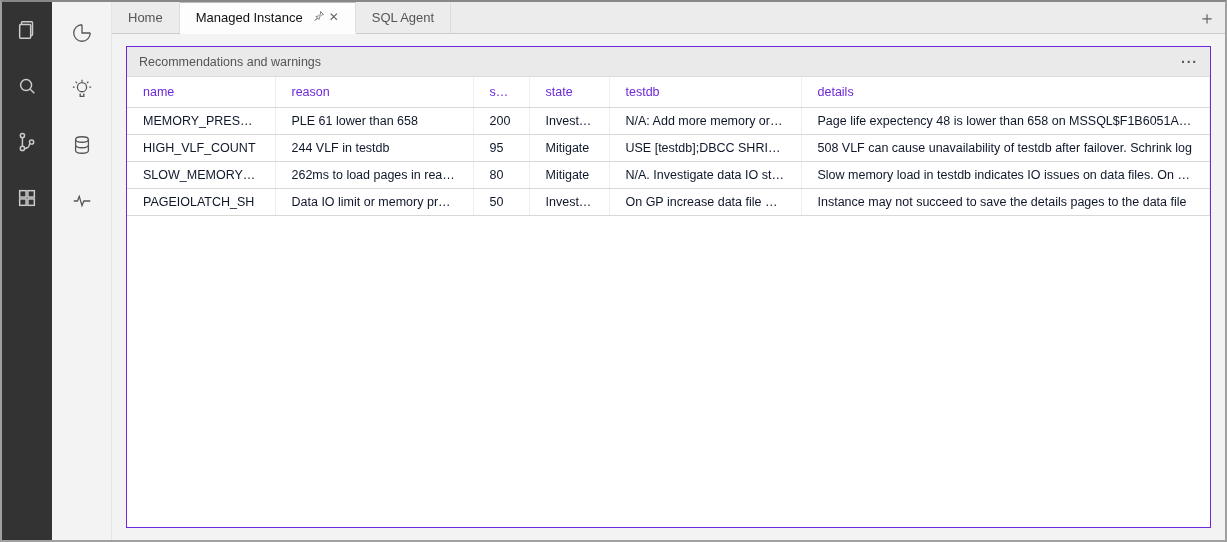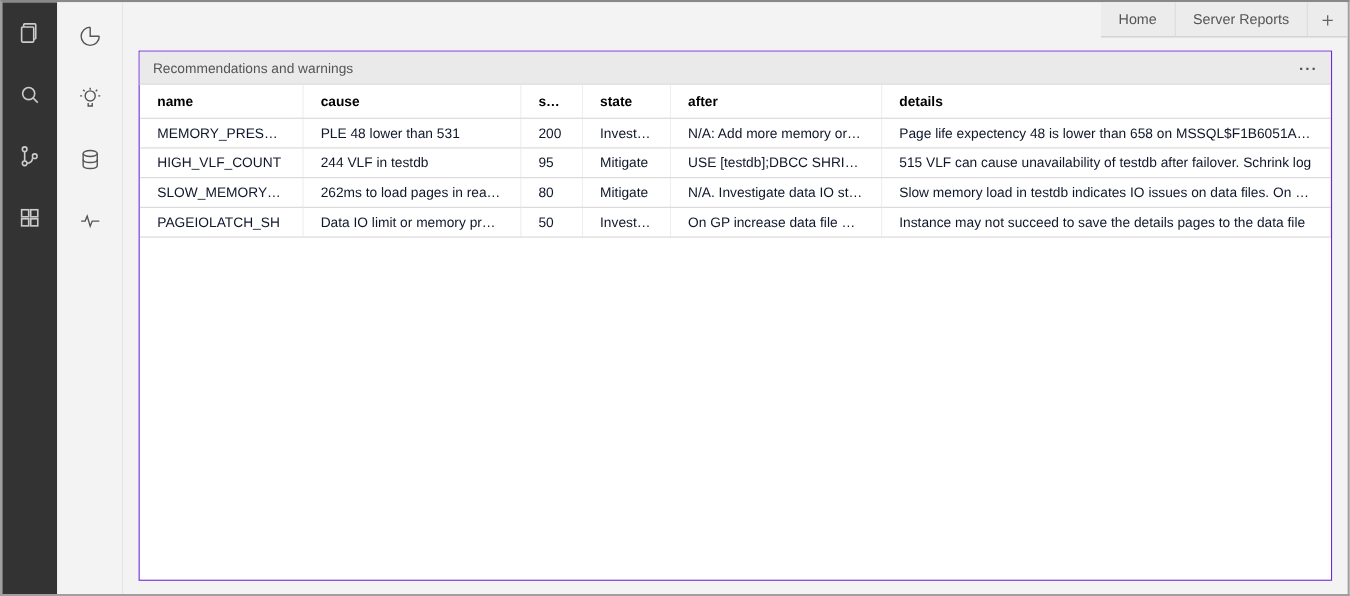--- a/index.html
+++ b/index.html
@@ -60,21 +60,20 @@
     color: #555;
     cursor: pointer;
   }
   .secondary-bar svg { width: 22px; height: 22px; }
   .main-col {
     flex: 1 1 auto;
     display: flex;
     flex-direction: column;
     min-width: 0;
     background: #f3f3f3;
-    align-items: flex-end;
   }
   .tab-strip {
     height: 32px;
     flex: 0 0 32px;
     display: flex;
     align-items: stretch;
     background: #ececec;
     border-bottom: 1px solid #ccc;
   }
   .tab {
@@ -157,22 +156,22 @@
     text-align: left;
     padding: 6px 16px;
     font-size: 12.5px;
     white-space: nowrap;
     overflow: hidden;
     text-overflow: ellipsis;
     border-bottom: 1px solid #d8d8d8;
     border-right: 1px solid #eee;
   }
   th {
-    font-weight: 700;
-    color: #000000;
+    font-weight: 400;
+    color: #6d28d9;
     background: #fff;
     height: 30px;
   }
   td { color: #0f172a; height: 26px; }
   col.name   { width: 148px; }
   col.reason { width: 198px; }
   col.score  { width: 56px; }
   col.state  { width: 80px; }
   col.script { width: 192px; }
   col.details{ width: auto; }
@@ -241,22 +240,33 @@
         </svg>
     </div>
   </div>
 
   <div class="main-col">
 
     <div class="tab-strip">
       <div class="tab">
         <span>Home</span>
       </div>
+      <div class="tab active">
+        <span>Managed Instance</span>
+        <span class="tab-actions">
+          <span>
+            <svg width="12" height="12" viewBox="0 0 24 24" fill="none" stroke="currentColor" stroke-width="1.6">
+                <path d="M15 3l6 6-4 1-4 4-1 5-3-3-5 5 5-5-3-3 5-1 4-4z"></path>
+              </svg>
+          </span>
+          <span>✕</span>
+        </span>
+      </div>
       <div class="tab">
-        <span>Server Reports</span>
+        <span>SQL Agent</span>
       </div>
       <div class="tab-spacer"></div>
       <div class="tab-add">＋</div>
     </div>
 
     <div class="content">
       <div class="panel">
         <div class="panel-header">
           <span>Recommendations and warnings</span>
           <span class="more">···</span>
@@ -267,43 +277,43 @@
               <col class="name">
                 <col class="reason">
                 <col class="score">
                 <col class="state">
                 <col class="script">
                 <col class="details">
             </colgroup>
             <thead>
               <tr>
                 <th>name</th>
-                <th>cause</th>
+                <th>reason</th>
                 <th>score</th>
                 <th>state</th>
-                <th>after</th>
+                <th>testdb</th>
                 <th>details</th>
               </tr>
             </thead>
             <tbody>
               <tr>
                 <td>MEMORY_PRESSURE</td>
-                <td>PLE 48 lower than 531</td>
+                <td>PLE 61 lower than 658</td>
                 <td>200</td>
                 <td>Investigate</td>
                 <td>N/A: Add more memory or fin…</td>
                 <td>Page life expectency 48 is lower than 658 on MSSQL$F1B6051ABD8</td>
               </tr>
               <tr>
                 <td>HIGH_VLF_COUNT</td>
                 <td>244 VLF in testdb</td>
                 <td>95</td>
                 <td>Mitigate</td>
                 <td>USE [testdb];DBCC SHRINKFIL…</td>
-                <td>515 VLF can cause unavailability of testdb after failover. Schrink log</td>
+                <td>508 VLF can cause unavailability of testdb after failover. Schrink log</td>
               </tr>
               <tr>
                 <td>SLOW_MEMORY_LOAD</td>
                 <td>262ms to load pages in reason.</td>
                 <td>80</td>
                 <td>Mitigate</td>
                 <td>N/A. Investigate data IO statis…</td>
                 <td>Slow memory load in testdb indicates IO issues on data files. On GP</td>
               </tr>
               <tr>

